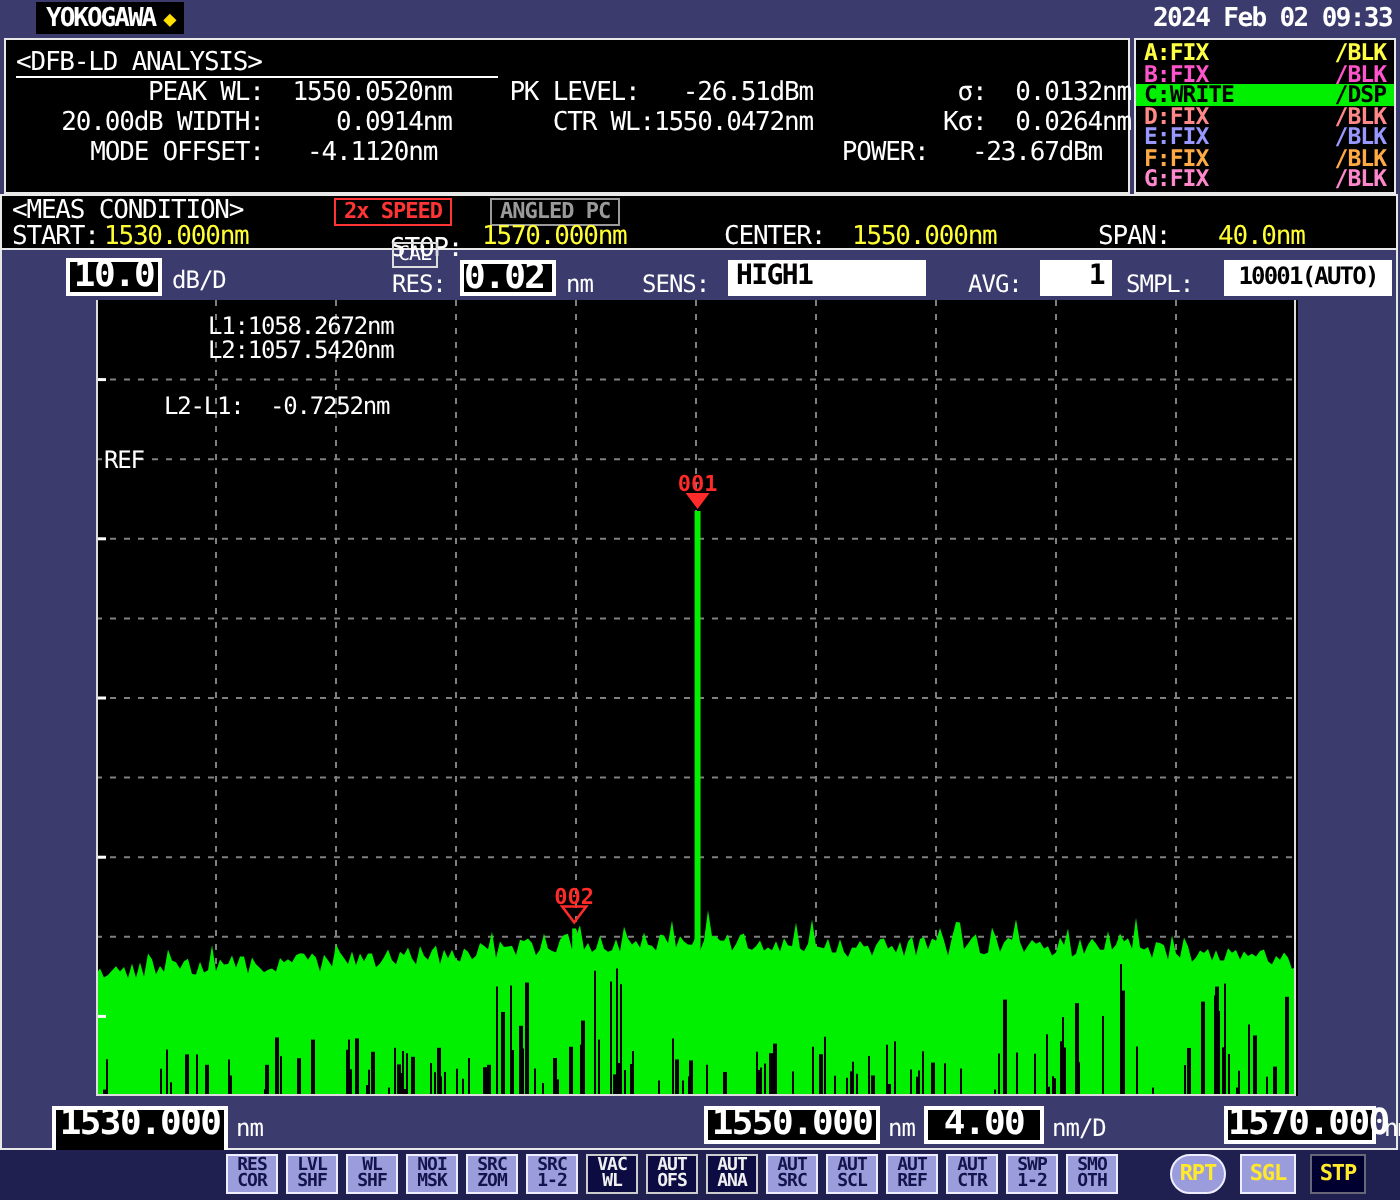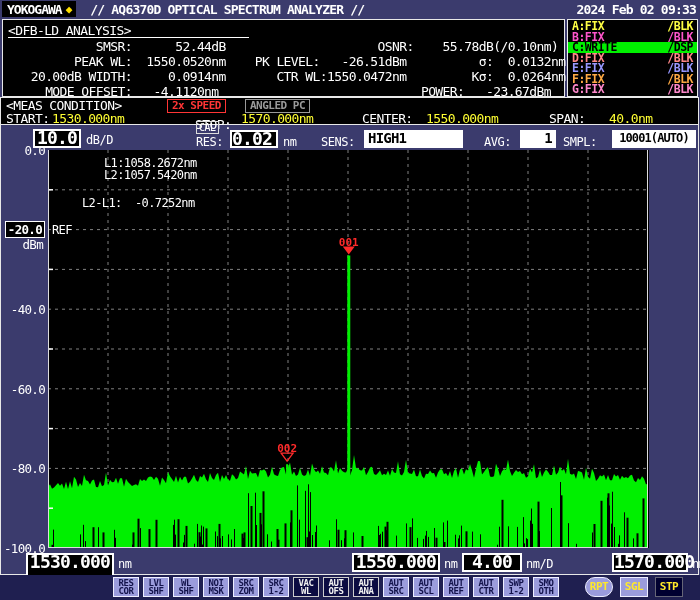--- a/index.html
+++ b/index.html
@@ -1,21 +1,21 @@
 <!DOCTYPE html>
 <html><head>
 <meta charset="utf-8">
 <style>
 *{margin:0;padding:0;box-sizing:border-box}
 html,body{background:#222}
 .screen{position:relative;width:700px;height:600px;background:#3b3b6d;overflow:hidden;
   font-family:"DejaVu Sans Mono","Liberation Mono",monospace;color:#fff}
 
 .hdr{position:absolute;left:0;top:0;width:700px;height:18px;display:flex;align-items:center}
-.logo{background:#000;height:16px;margin-left:2px;padding:0 5px;display:flex;align-items:center;
+.logo{background:#000;height:16px;margin-left:18px;padding:0 5px;display:flex;align-items:center;
   font-weight:bold;font-size:13px;letter-spacing:-1px}
 .logo-mark{color:#ffe000;margin-left:4px;font-size:11px}
 .hdr-title{margin-left:14px;font-size:13px;font-weight:bold;letter-spacing:-0.8px;white-space:pre}
 .hdr-date{margin-left:auto;margin-right:4px;font-size:13px;font-weight:bold;letter-spacing:-0.8px}
 
 .panel{position:absolute;background:#000;border:1px solid #e8e8e8}
 #analysis{left:2px;top:19px;width:563px;height:78px}
 .a-title{display:inline-block;margin-left:5px;margin-top:1px;font-size:13px;letter-spacing:-0.6px;
   border-bottom:1px solid #fff;width:241px;height:15px;white-space:pre}
 .a-line{font-size:13px;letter-spacing:-0.6px;line-height:15px;white-space:pre;margin-left:6px}
@@ -67,27 +67,25 @@
 </head>
 <body>
 
 <div class="screen">
 
   <div class="hdr">
     <div class="logo">
       <span>YOKOGAWA</span>
       <span class="logo-mark">◆</span>
     </div>
-    <div class="hdr-title">// AQ6370D OPTICAL SPECTRUM ANALYZER //</div>
     <div class="hdr-date">2024 Feb 02 09:33</div>
   </div>
 
   <section class="panel" id="analysis">
     <div class="a-title">&lt;DFB-LD ANALYSIS&gt;</div>
-    <div class="a-line">            SMSR:      52.44dB                     OSNR:    55.78dB(/0.10nm)</div>
     <div class="a-line">         PEAK WL:  1550.0520nm    PK LEVEL:   -26.51dBm          σ:  0.0132nm</div>
     <div class="a-line">   20.00dB WIDTH:     0.0914nm       CTR WL:1550.0472nm         Kσ:  0.0264nm</div>
     <div class="a-line">     MODE OFFSET:   -4.1120nm                            POWER:   -23.67dBm</div>
   </section>
 
   <section class="panel" id="tracepanel">
       <div class="trow">
         <span style="color: rgb(255, 255, 68);">A:FIX</span>
         <span style="color: rgb(255, 255, 68);">/BLK</span>
       </div>
@@ -139,29 +137,20 @@
   <span class="slabel" style="left:196px;top:135px">RES:</span>
   <div class="nbox" style="left:230px;top:130px;width:48px;height:18px;text-align:right;padding-right:4px;line-height:13px">0.02</div>
   <span class="slabel" style="left:283px;top:135px">nm</span>
   <span class="slabel" style="left:321px;top:135px">SENS:</span>
   <div class="wbox" style="left:364px;top:130px;width:99px;height:18px;padding-left:4px">HIGH1</div>
   <span class="slabel" style="left:484px;top:135px">AVG:</span>
   <div class="wbox" style="left:520px;top:130px;width:36px;height:18px;text-align:right;padding-right:4px">1</div>
   <span class="slabel" style="left:563px;top:135px">SMPL:</span>
   <div class="wbox" style="left:612px;top:130px;width:84px;height:18px;text-align:center;font-size:12px;letter-spacing:-0.9px">10001(AUTO)</div>
 
-  <div id="yaxis">
-      <div class="ylab" style="top: -7px;">0.0</div>
-      <div class="ylab ybox" style="top: 70.6px;">-20.0</div>
-      <div class="yunit" style="top: 86.6px;">dBm</div>
-      <div class="ylab" style="top: 152.2px;">-40.0</div>
-      <div class="ylab" style="top: 231.8px;">-60.0</div>
-      <div class="ylab" style="top: 311.4px;">-80.0</div>
-      <div class="ylab" style="top: 391px;">-100.0</div>
-    </div>
 
   <svg id="spectrum" width="601" height="398">
       <line x1="60" y1="0" x2="60" y2="398" class="grid"></line>
       <line x1="0" y1="39.8" x2="600" y2="39.8" class="grid"></line>
       <line x1="120" y1="0" x2="120" y2="398" class="grid"></line>
       <line x1="0" y1="79.6" x2="600" y2="79.6" class="grid"></line>
       <line x1="180" y1="0" x2="180" y2="398" class="grid"></line>
       <line x1="0" y1="119.4" x2="600" y2="119.4" class="grid"></line>
       <line x1="240" y1="0" x2="240" y2="398" class="grid"></line>
       <line x1="0" y1="159.2" x2="600" y2="159.2" class="grid"></line>

